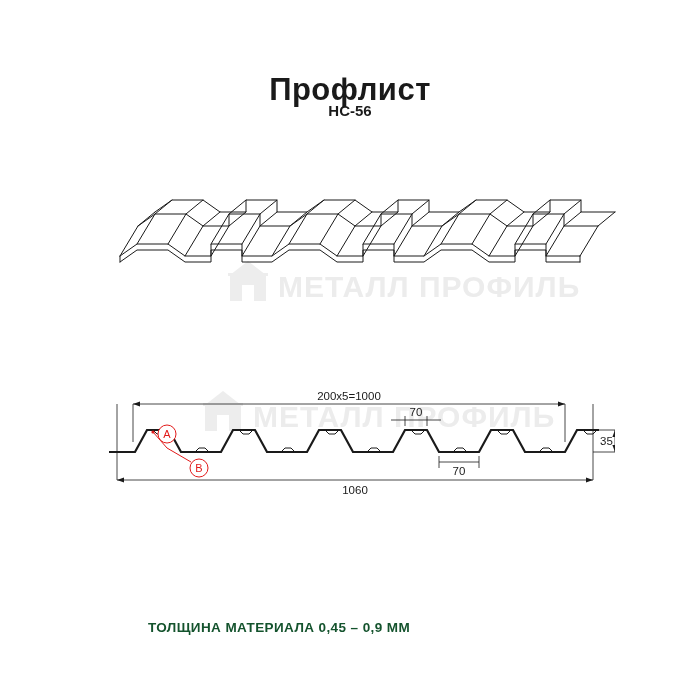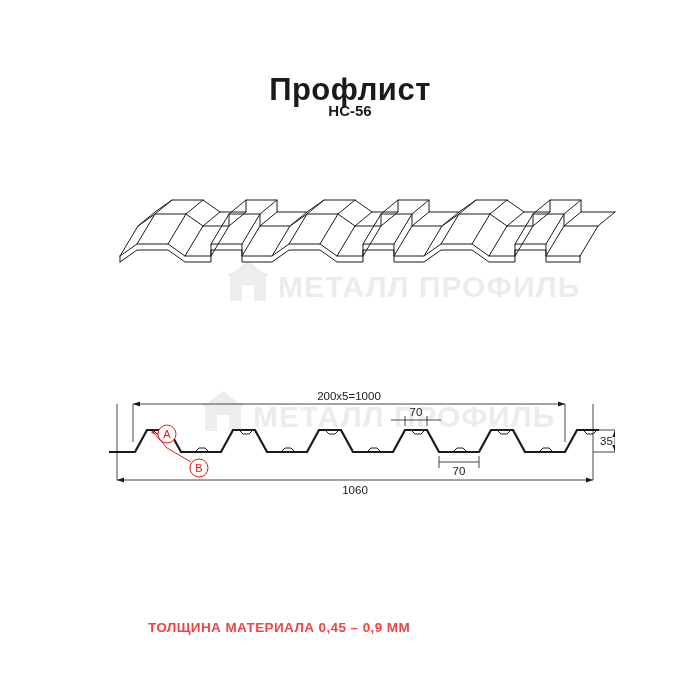--- a/index.html
+++ b/index.html
@@ -44,21 +44,21 @@
   }
   .footer-note {
     position: absolute;
     left: 0;
     top: 620px;
     width: 558px;
     text-align: center;
     font-size: 13.5px;
     font-weight: bold;
     letter-spacing: 0.4px;
-    color: #ef4444;
+    color: #14532d;
   }
   .iso-wrap {
     position: absolute;
     left: 60px;
     top: 170px;
     width: 580px;
     height: 150px;
   }
   .sect-wrap {
     position: absolute;

